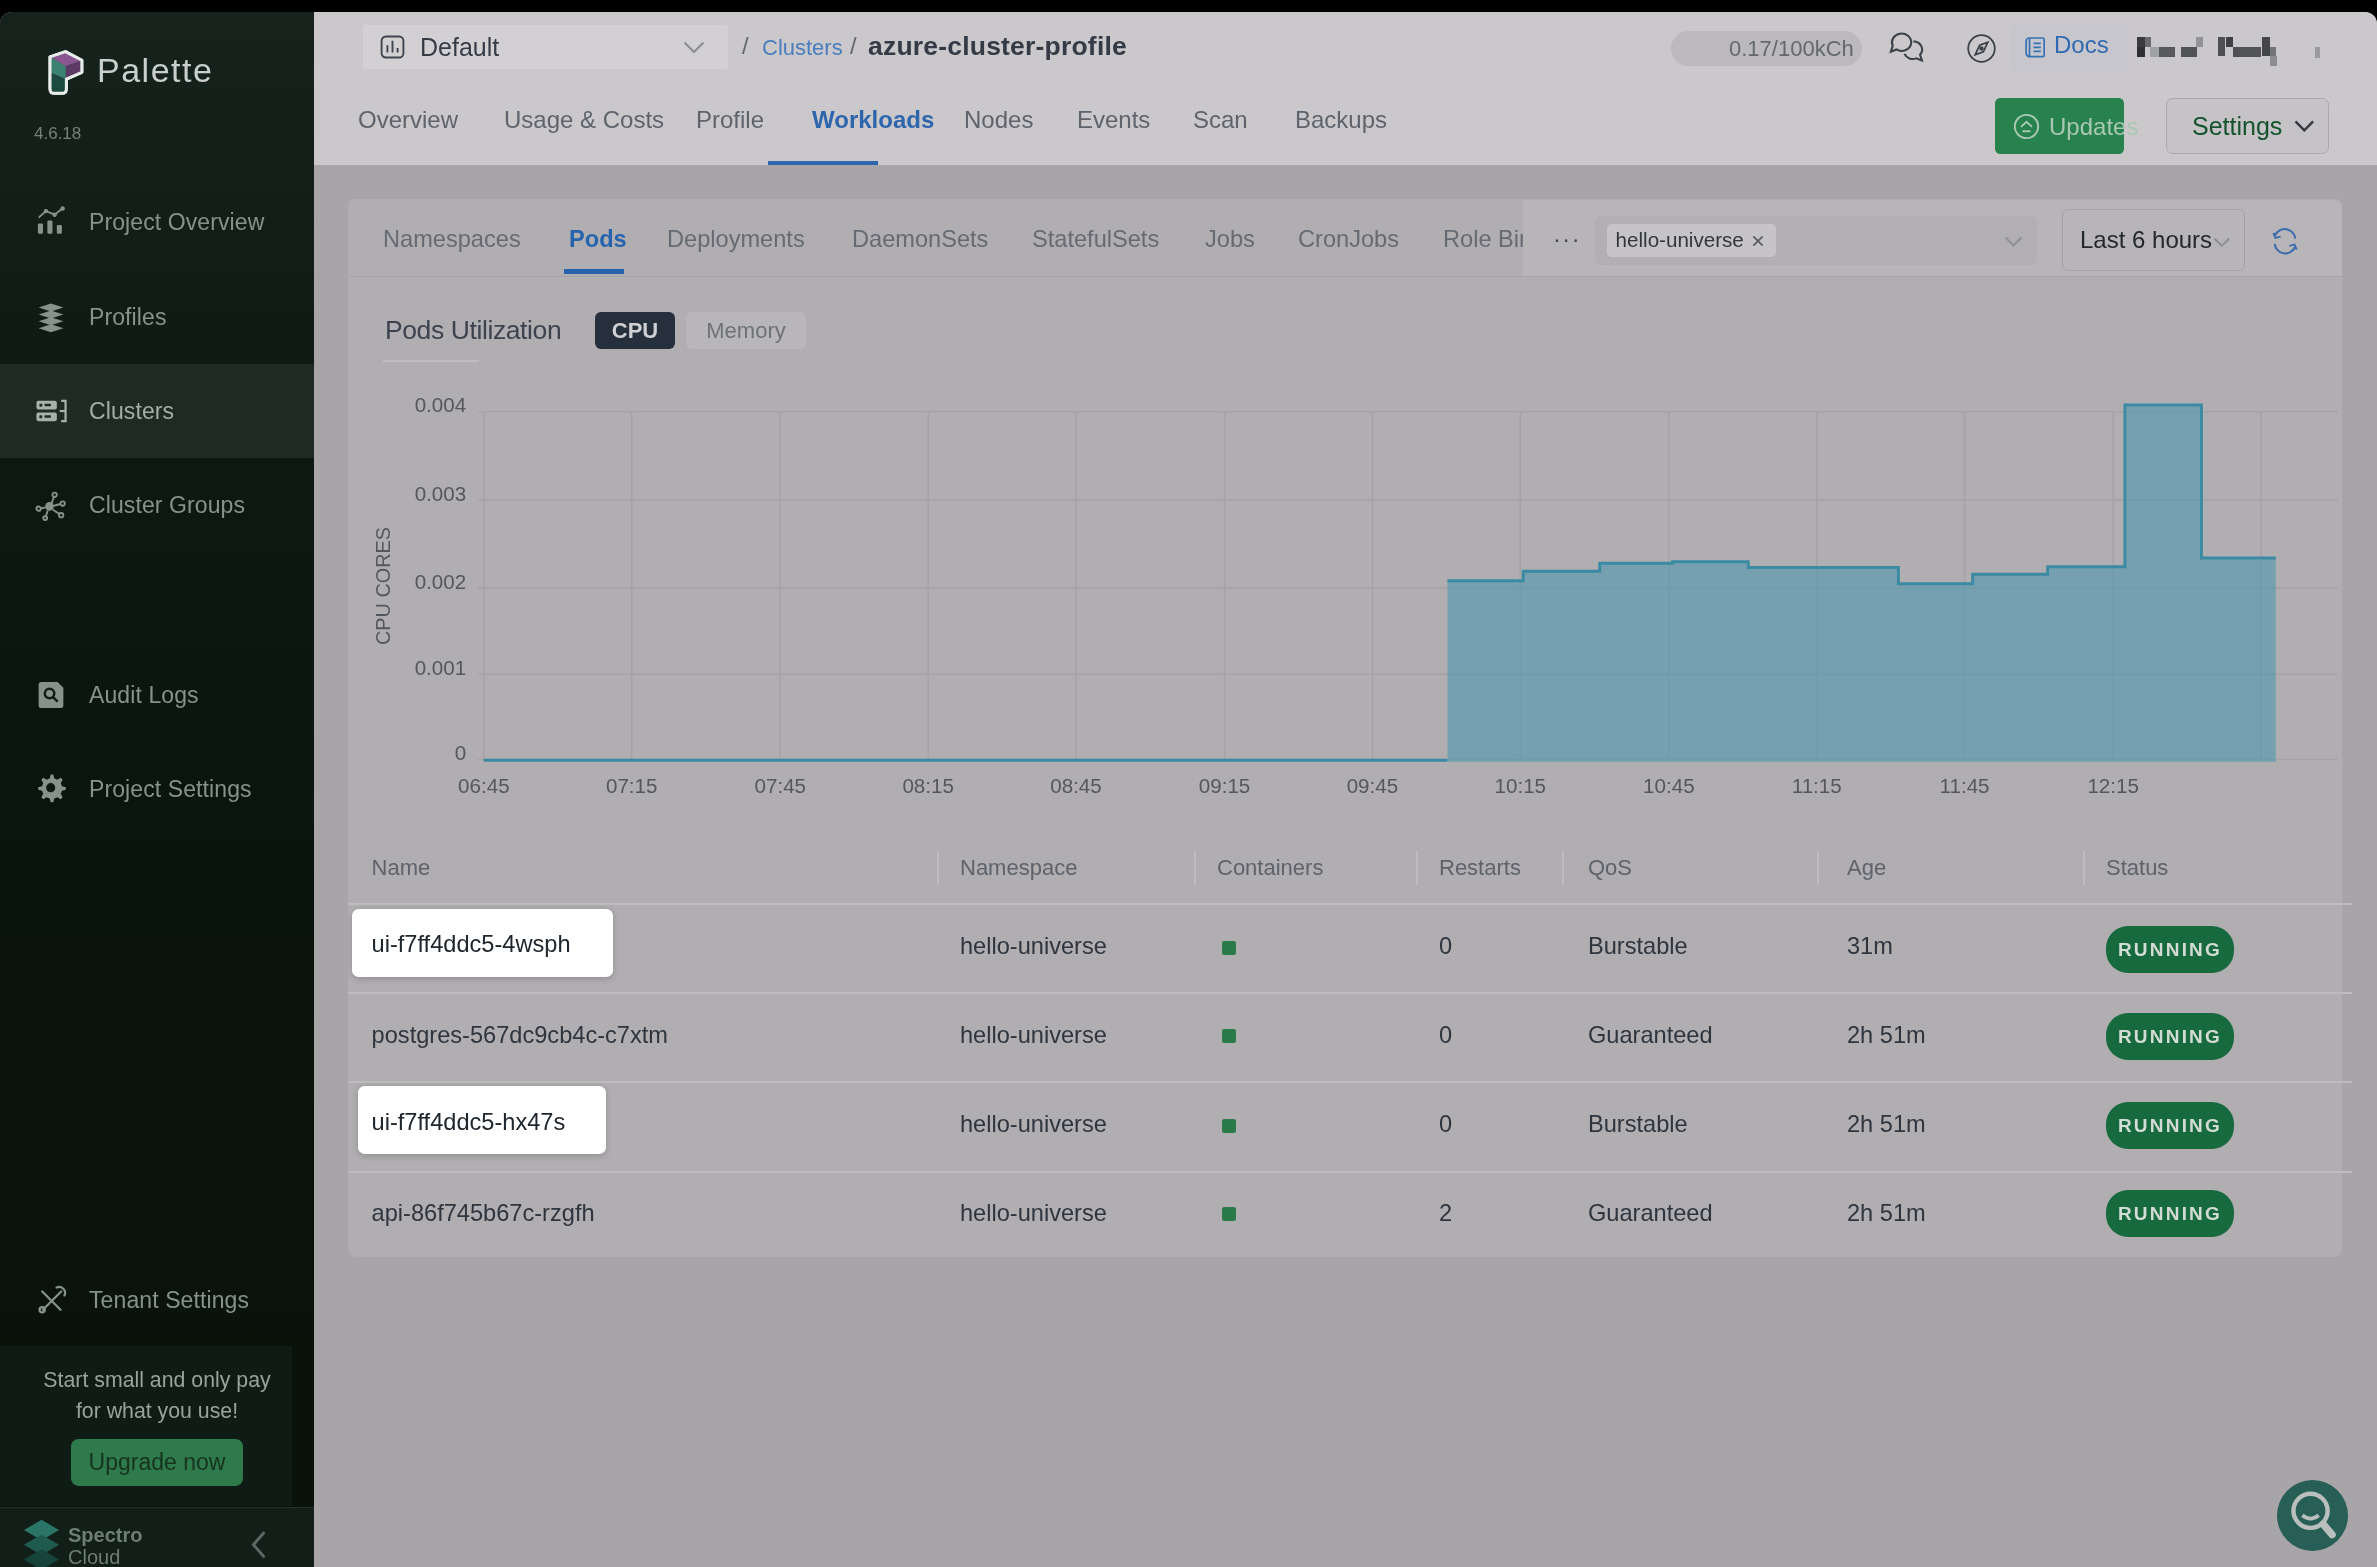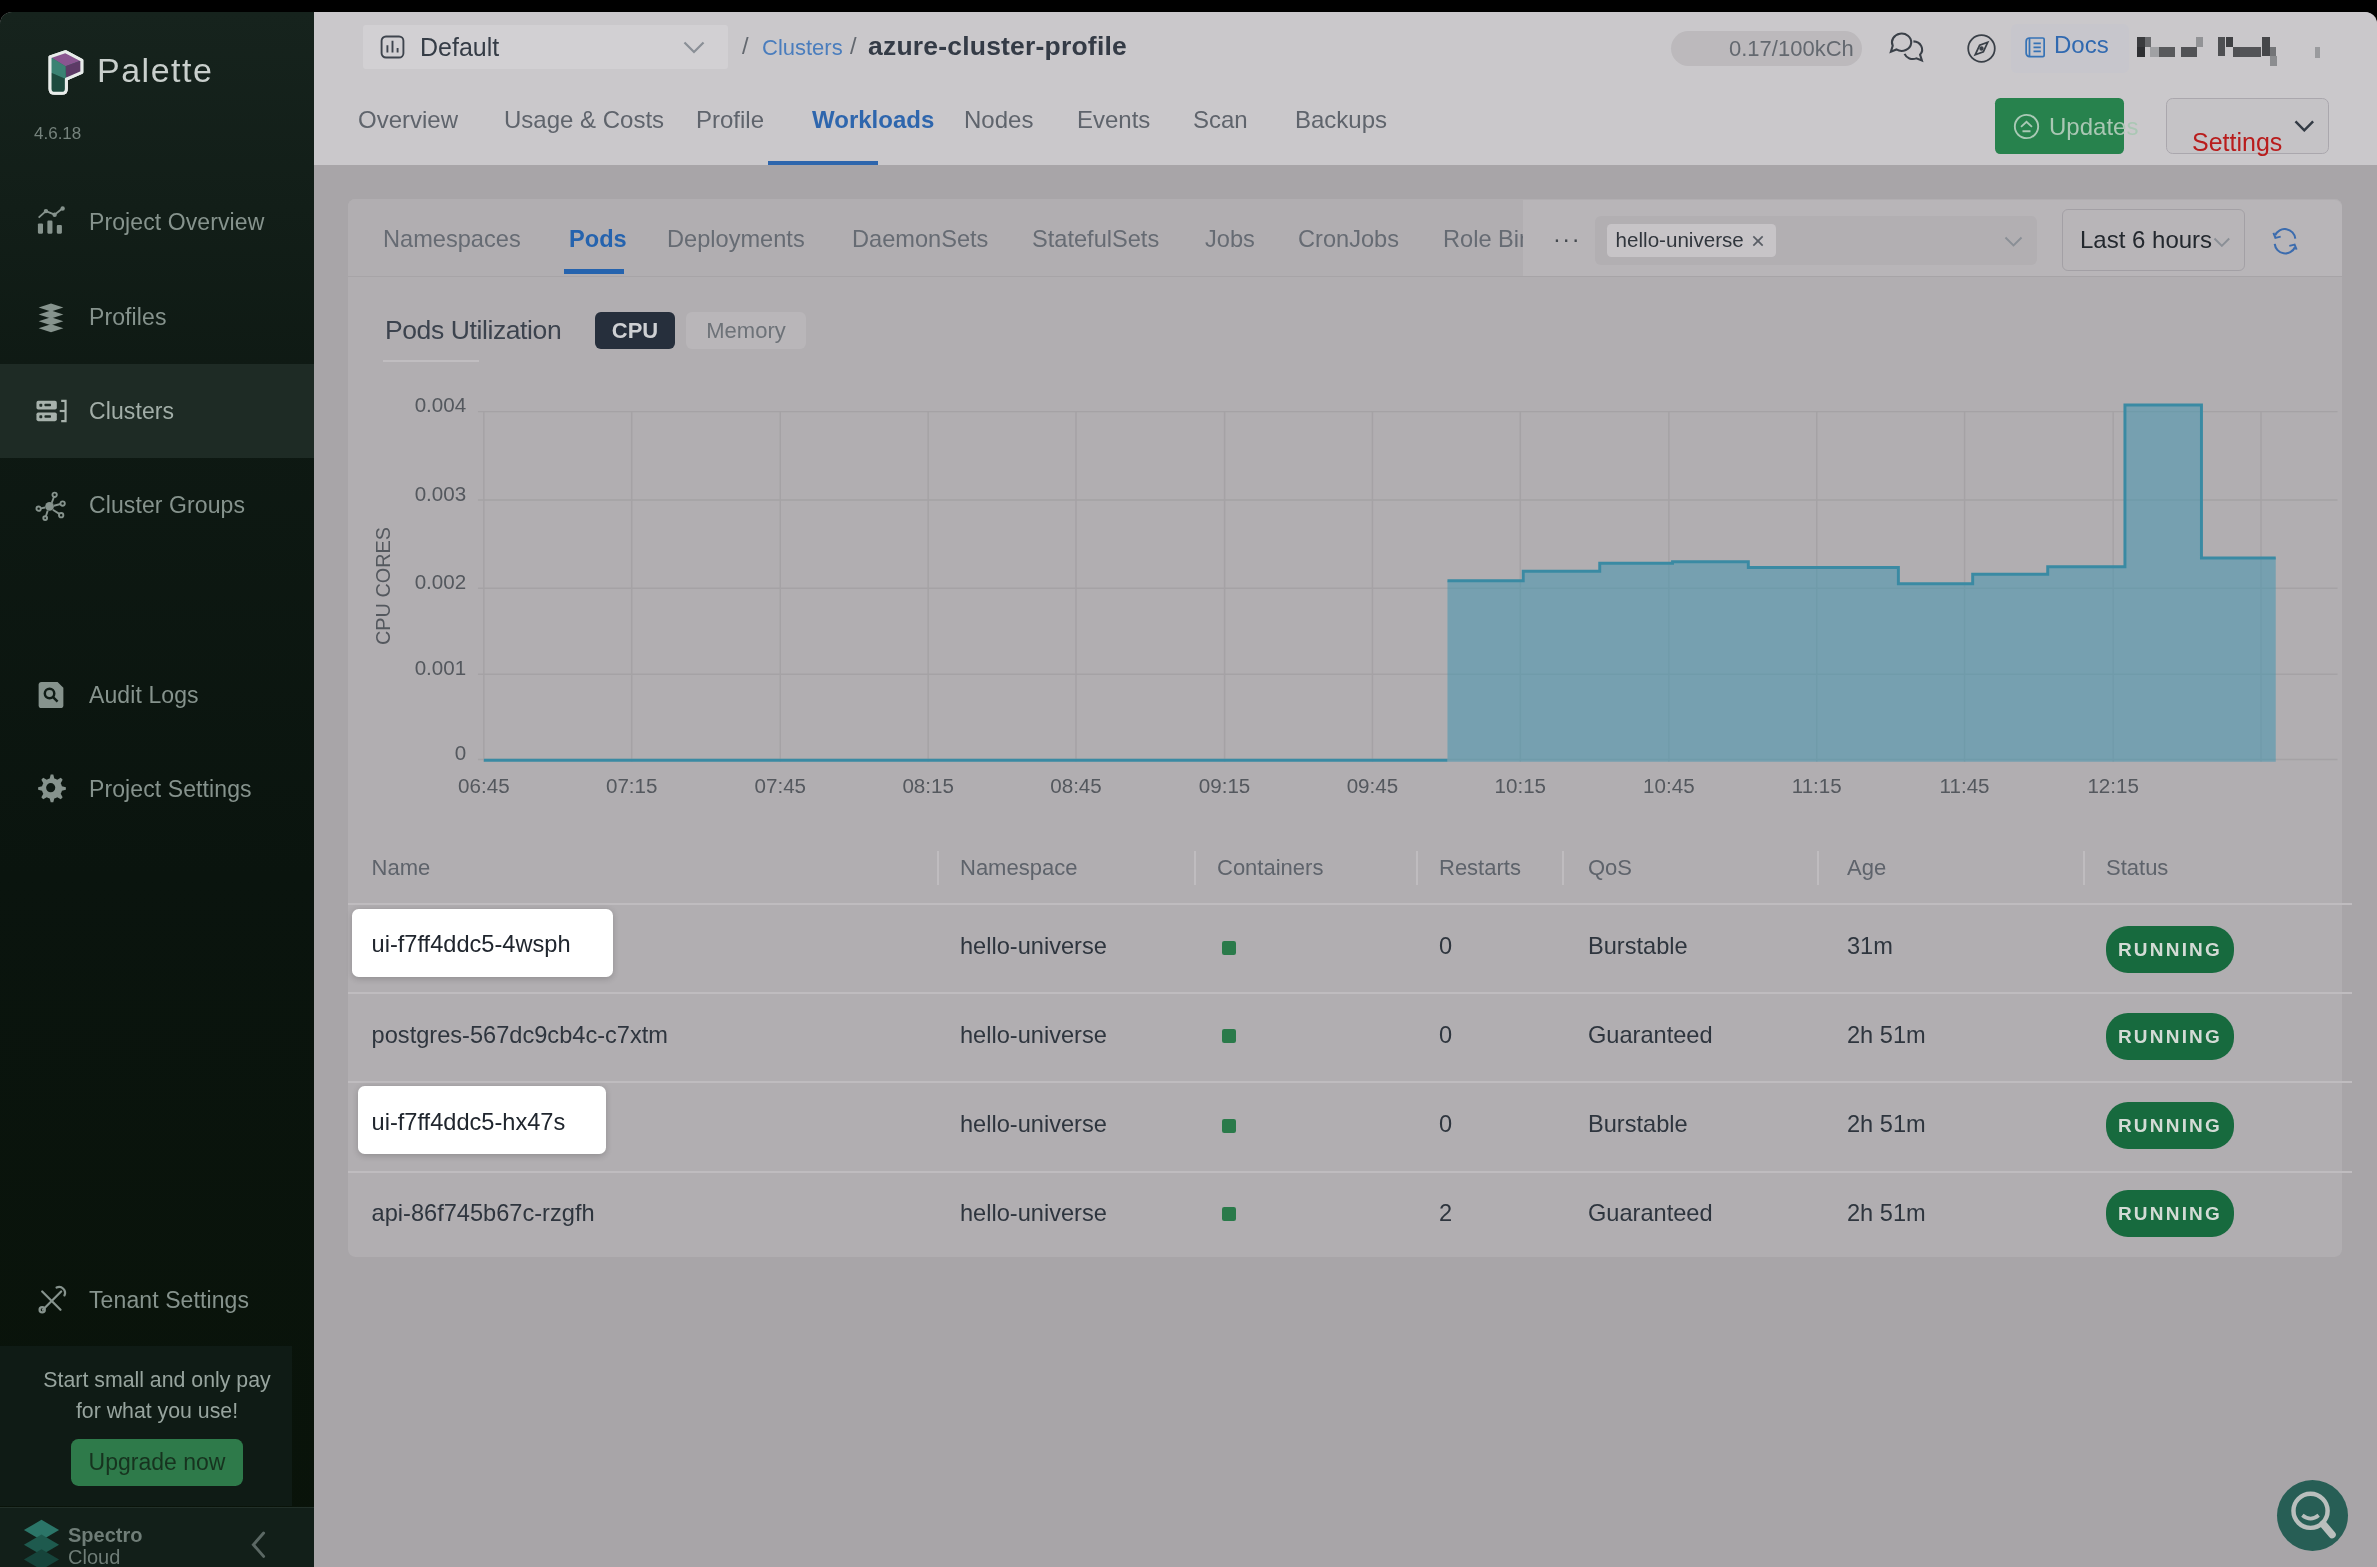--- a/index.html
+++ b/index.html
@@ -212,21 +212,21 @@
 
     <div class="abs" style="left:1681px; top:86px; width:129px; height:56px; background:#27824d; border-radius:5.2px;">
       <svg class="abs" style="left:17.7px; top:14.7px;" width="27" height="27" viewBox="0 0 37 37" fill="none" stroke="#a9c9b5" stroke-width="2.6">
         <circle cx="18.5" cy="18.5" r="16"></circle>
         <polyline points="11,19 18.5,12 26,19"></polyline>
         <line x1="13" y1="25" x2="24" y2="25"></line>
       </svg>
       <div class="abs" style="left:54px; top:14.7px; font-size:24px; color:#aac7b4; font-weight:500;">Updates</div>
     </div>
     <div class="abs" style="left:1852px; top:86px; width:163px; height:56px; background:#c5c3c6; border:1.5px solid #aaa7ad; border-radius:6.6px;">
-      <div class="abs" style="left:25px; top:13.2px; font-size:25px; color:#b91c1c;margin-top:16px;">Settings</div>
+      <div class="abs" style="left:25px; top:13.2px; font-size:25px; color:#14532d;">Settings</div>
       <svg class="abs" style="left:127px; top:20.6px;" width="20.6" height="12.5" viewBox="0 0 28 17" fill="none" stroke="#343b45" stroke-width="3.4">
           <polyline points="2,2 14,14 26,2"></polyline>
         </svg>
     </div>
 
     <div class="abs" style="left:44px; top:94px; font-size:24px; color:#5f646c;">
       <span class="abs" style="left:0px; white-space:nowrap;">Overview</span>
       <span class="abs" style="left:146px; white-space:nowrap;">Usage &amp; Costs</span>
       <span class="abs" style="left:338px; white-space:nowrap;">Profile</span>
       <span class="abs" style="left:454px; white-space:nowrap; color:#2e66ad; font-weight:600;">Workloads</span>

